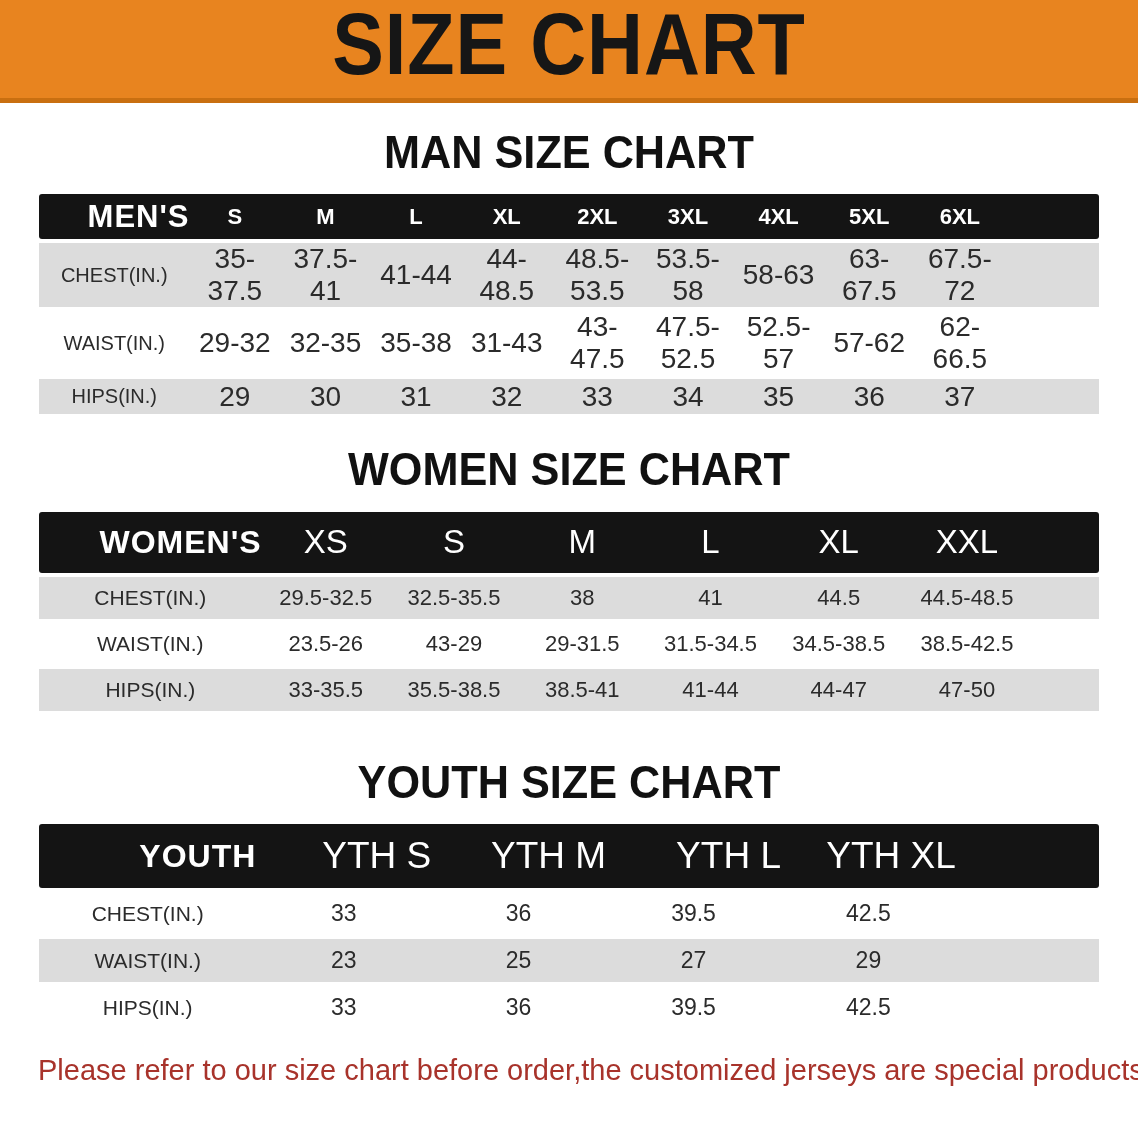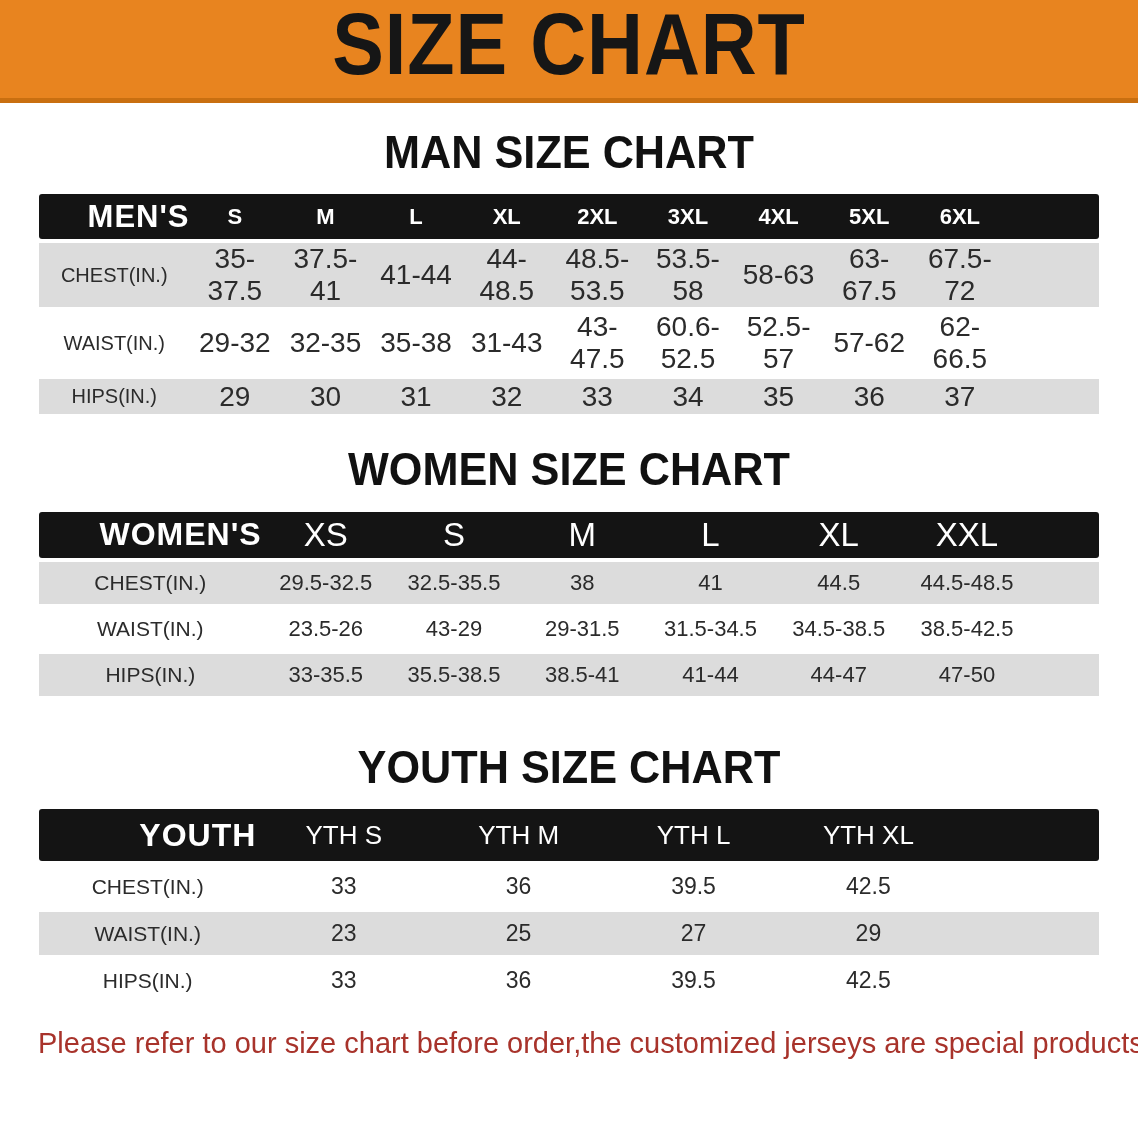--- a/index.html
+++ b/index.html
@@ -82,32 +82,32 @@
 
   
   .men thead tr { height: 45px; }
   .men tbody tr { height: 35px; }
   .men th.corner { font-size: 31px; }
   .men th.size-col { font-size: 22px; font-weight: bold; }
   .men td { font-size: 28px; }
   .men td.rowlabel { font-size: 20px; }
 
   
-  .women thead tr { height: 46px; }
+  .women thead tr { height: 61px; }
   .women tbody tr { height: 42px; }
   .women th.corner { font-size: 32px; }
   .women th.size-col { font-size: 33px; }
   .women td { font-size: 22px; }
   .women td.rowlabel { font-size: 21px; }
 
   
-  .youth thead tr { height: 52px; margin-top: 16px; }
+  .youth thead tr { height: 64px; margin-top: 16px; }
   .youth tbody tr { height: 43px; }
   .youth th.corner { font-size: 32px; }
-  .youth th.size-col { font-size: 26px; }
+  .youth th.size-col { font-size: 37px; text-align: right; }
   .youth td { font-size: 23px; }
   .youth td.rowlabel { font-size: 21px; }
 
   
   .disclaimer {
     margin: 14px 38px 0 38px;
     color: #A8332B;
     font-size: 29px;
     line-height: 46px;
   }
@@ -167,21 +167,21 @@
         <td>67.5-72</td>
         <td></td>
       </tr>
       <tr class="plain">
         <td class="rowlabel">WAIST(IN.)</td>
         <td>29-32</td>
         <td>32-35</td>
         <td>35-38</td>
         <td>31-43</td>
         <td>43-47.5</td>
-        <td>60.6-52.5</td>
+        <td>47.5-52.5</td>
         <td>52.5-57</td>
         <td>57-62</td>
         <td>62-66.5</td>
         <td></td>
       </tr>
       <tr class="stripe">
         <td class="rowlabel">HIPS(IN.)</td>
         <td>29</td>
         <td>30</td>
         <td>31</td>

